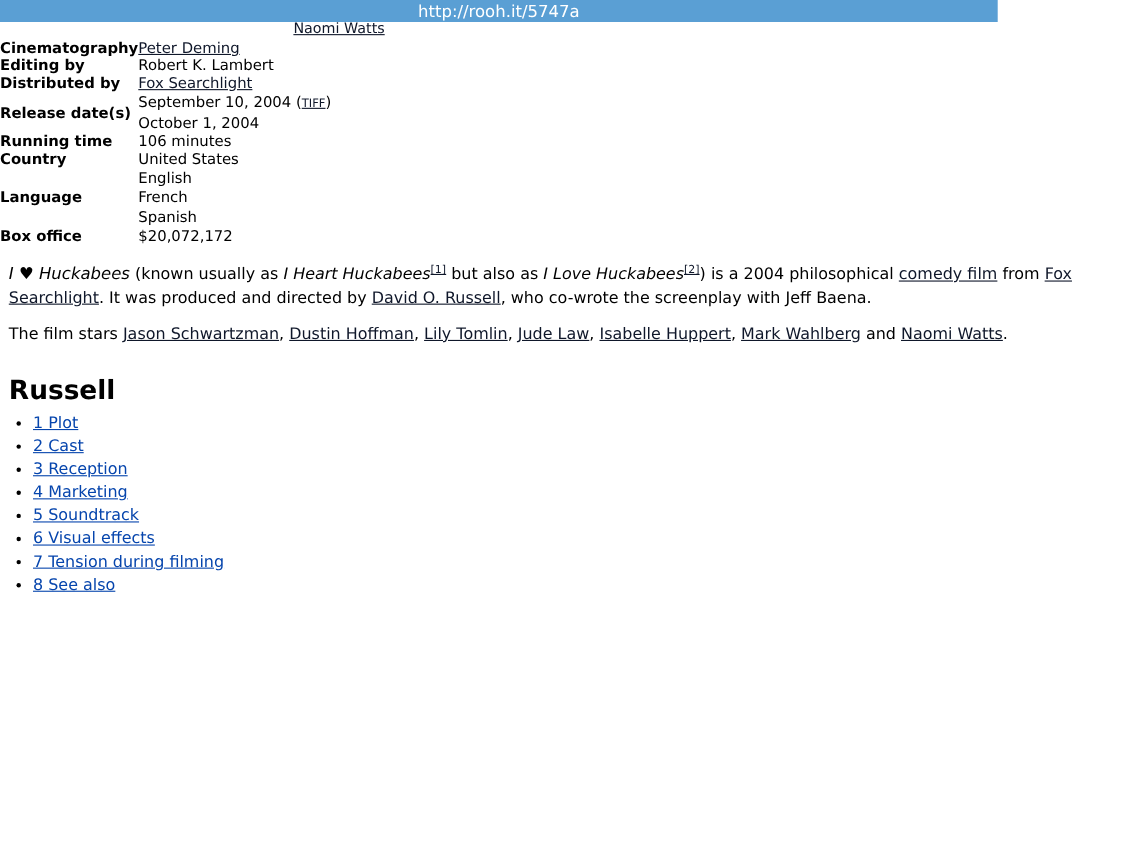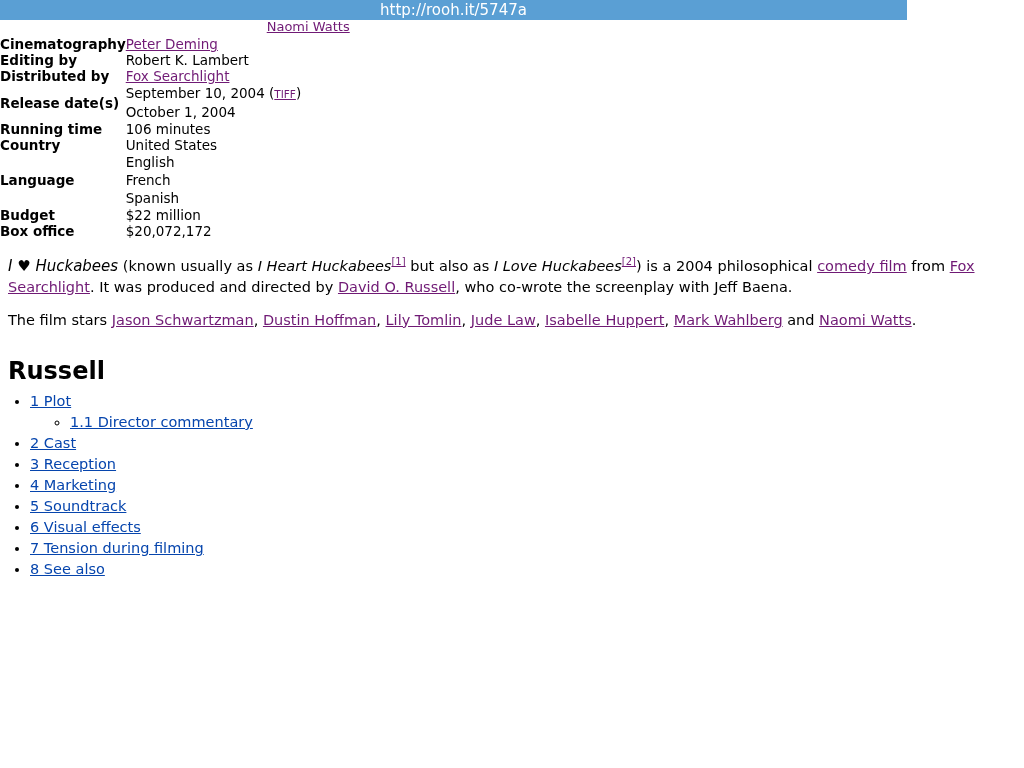--- a/index.html
+++ b/index.html
@@ -28,21 +28,21 @@
     line-height: 20px;
     font-family: "DejaVu Sans", "Liberation Sans", sans-serif;
   }
   .page {
     position: absolute;
     top: 0;
     left: 0;
     width: 1024px;
   }
   a {
-    color: #701a75;
+    color: #0f172a;
     text-decoration: underline;
   }
   a.plain {
     text-decoration: underline;
   }
   
   table.infobox {
     border-collapse: collapse;
     margin: 0;
     width: 100%;
@@ -165,24 +165,20 @@
 
     <tr>
       <td class="ib-label">Language</td>
       <td class="ib-value-cell">
         <span class="line">English</span>
         <span class="line">French</span>
         <span class="line">Spanish</span>
       </td>
     </tr>
 
-    <tr>
-      <td class="ib-label">Budget</td>
-      <td class="ib-value-cell">$22 million</td>
-    </tr>
 
     <tr>
       <td class="ib-label">Box office</td>
       <td class="ib-value-cell">$20,072,172</td>
     </tr>
   </tbody>
     </table>
 
   <div class="bodytext">
     <p>
@@ -194,23 +190,20 @@
       <span>The film stars </span><a href="#">Jason Schwartzman</a>, <a href="#">Dustin Hoffman</a>, <a href="#">Lily Tomlin</a>, <a href="#">Jude Law</a>, <a href="#">Isabelle Huppert</a>, <a href="#">Mark Wahlberg</a><span> and </span><a href="#">Naomi Watts</a><span>.</span>
     </p>
   </div>
 
   <h2 class="contents-head">Russell</h2>
 
 
   <ul class="toc">
     <li>
       <a href="#" class="toc-link">1 Plot</a>
-      <ul>
-        <li><a href="#" class="toc-link">1.1 Director commentary</a></li>
-      </ul>
     </li>
     <li>
       <a href="#" class="toc-link">2 Cast</a>
     </li>
     <li><a href="#" class="toc-link">3 Reception</a></li>
     <li><a href="#" class="toc-link">4 Marketing</a></li>
     <li><a href="#" class="toc-link">5 Soundtrack</a></li>
     <li><a href="#" class="toc-link">6 Visual effects</a></li>
     <li><a href="#" class="toc-link">7 Tension during filming</a></li>
     <li><a href="#" class="toc-link">8 See also</a></li>

